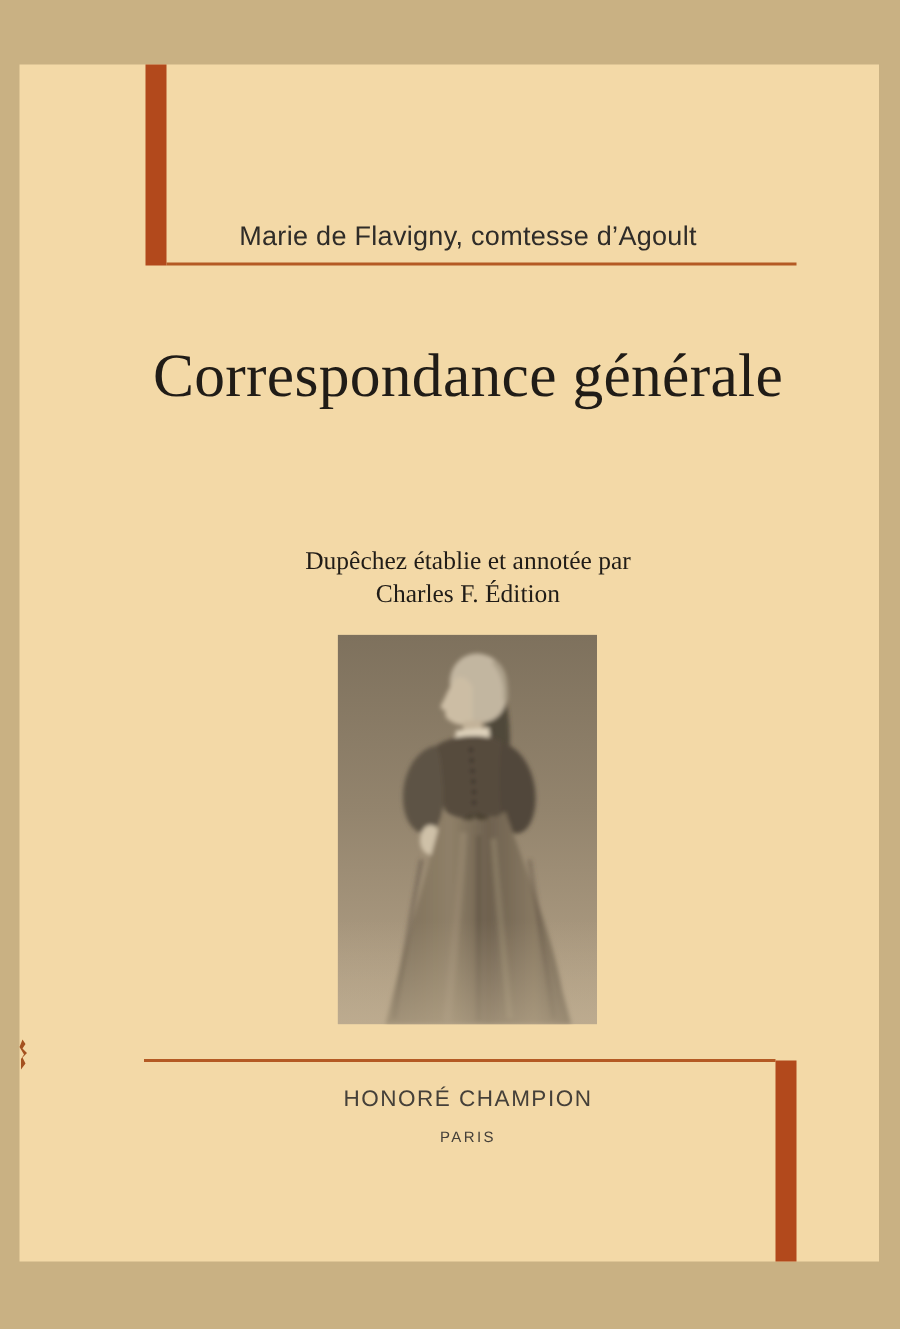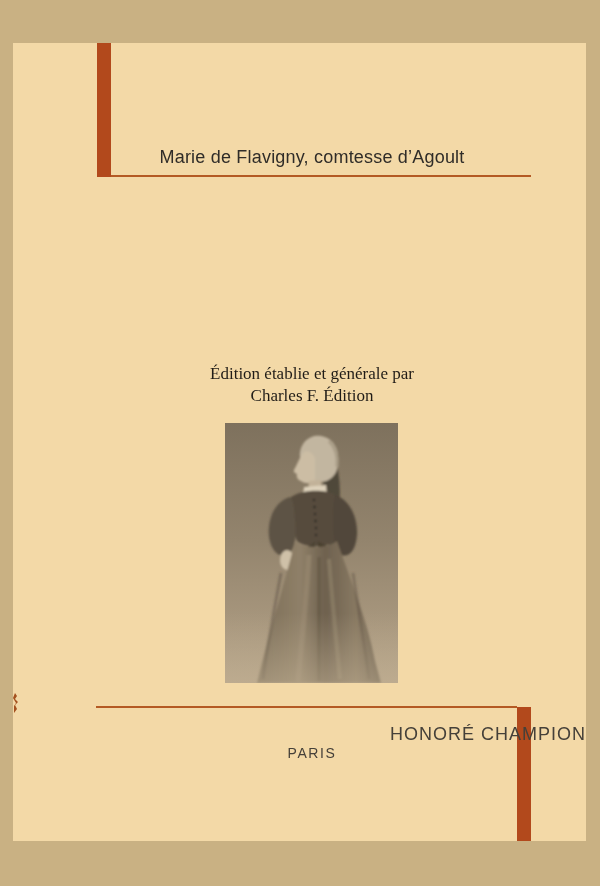--- a/index.html
+++ b/index.html
@@ -48,48 +48,49 @@
     top:363px;font-size:17px;line-height:1.3;color:var(--title-text);
   }
   .photo{
     position:absolute;left:225px;top:423px;width:173px;height:260px;
     overflow:hidden;
   }
   .photo svg{display:block;}
   .publisher{top:724px;color:var(--publisher-text);}
   .pub-name{
     font-family:"Liberation Sans", sans-serif;
-    font-size:18px;letter-spacing:1px;text-align:right;
+    font-size:15px;letter-spacing:1px;
   }
   .pub-city{
     font-family:"Liberation Sans", sans-serif;
-    font-size:14px;letter-spacing:1.6px;margin-top:0;
+    font-size:10px;letter-spacing:1.6px;margin-top:12px;
   }
 </style>
 </head>
 <body>
 
 <div class="cover">
   <div class="panel"></div>
 
   <div class="bar bar-tl"></div>
   <div class="rule rule-top"></div>
   <div class="rule rule-bottom"></div>
   <div class="bar bar-br"></div>
 
   <svg class="edge-mark" width="10" height="22" viewBox="0 0 10 22">
     <path d="M4 1 L6 4 L4 7 L7 10 L4 13 L6 17 L3 21 L3 14 L5 11 L2 6 Z" fill="#a4511f"></path>
   </svg>
 
   <div class="centerband author">Marie de Flavigny, comtesse d’Agoult</div>
 
+  <h1 class="centerband title">Correspondance générale</h1>
 
 
   <div class="centerband edition">
-    <div>Édition établie et générale par</div>
+    <div>Dupêchez établie et annotée par</div>
     <div>Charles F. Édition</div>
   </div>
 
   <div class="photo">
     <svg width="173" height="260" viewBox="0 0 173 260" role="img">
       <defs>
         <linearGradient id="bg" x1="0" y1="0" x2="0" y2="1">
           <stop offset="0" stop-color="#7e715d"></stop>
           <stop offset="0.45" stop-color="#93846d"></stop>
           <stop offset="1" stop-color="#b6a489"></stop>

